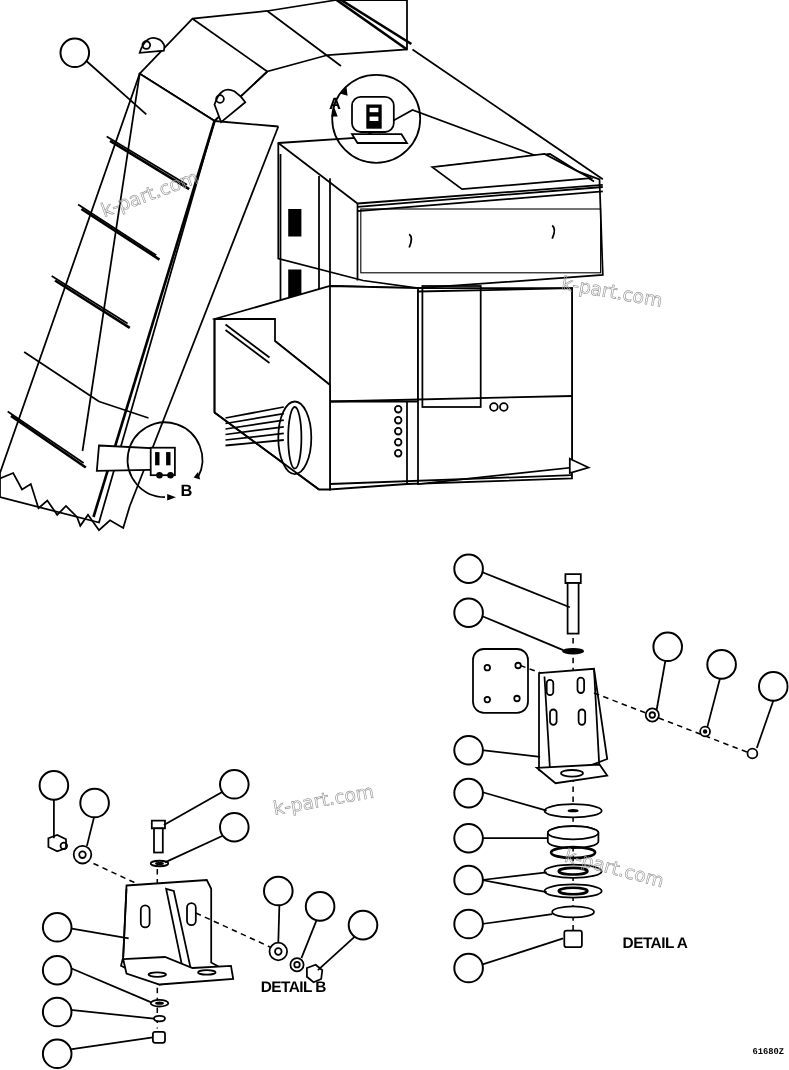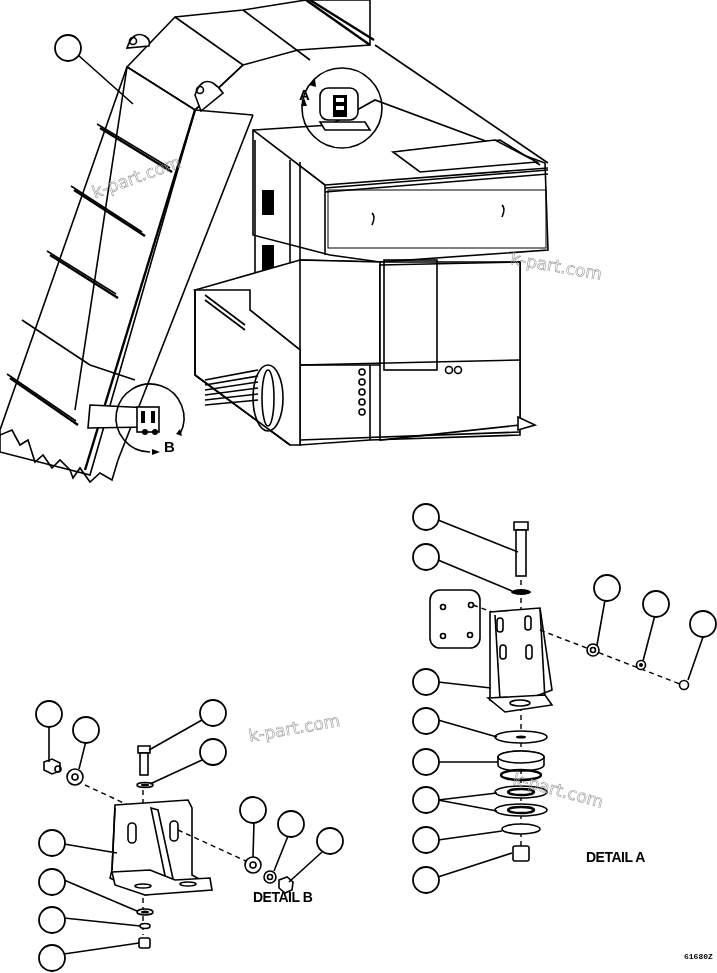--- a/index.html
+++ b/index.html
@@ -273,21 +273,21 @@
     <circle class="callout" cx="52" cy="958" r="13"></circle>
     <circle class="callout" cx="253" cy="810" r="13"></circle>
     <circle class="callout" cx="291" cy="824" r="13"></circle>
     <circle class="callout" cx="330" cy="841" r="13"></circle>
   </g>
 </svg>
 
 <div class="label ref-letter" style="left:299px; top:86px;">A</div>
 <div class="label ref-letter" style="left:164px; top:438px;">B</div>
 
-<div class="label detail-title" style="left:586px; top:849px;">DETAIL A</div>
-<div class="label detail-title" style="left:237px; top:889px;margin-left:16px;">DETAIL B</div>
+<div class="label detail-title" style="left:566px; top:849px;">DETAIL A</div>
+<div class="label detail-title" style="left:237px; top:889px;">DETAIL B</div>
 
 <div class="label drawing-no" style="left:684px; top:952px;">61680Z</div>
 
 <div class="watermark" style="left:90px; top:167px; transform:rotate(-20deg);">k-part.com</div>
 <div class="watermark" style="left:510px; top:256px; transform:rotate(10deg);">k-part.com</div>
 <div class="watermark" style="left:248px; top:718px; transform:rotate(-10deg);">k-part.com</div>
 <div class="watermark" style="left:512px; top:780px; transform:rotate(15deg);">k-part.com</div>
 
 </body></html>

